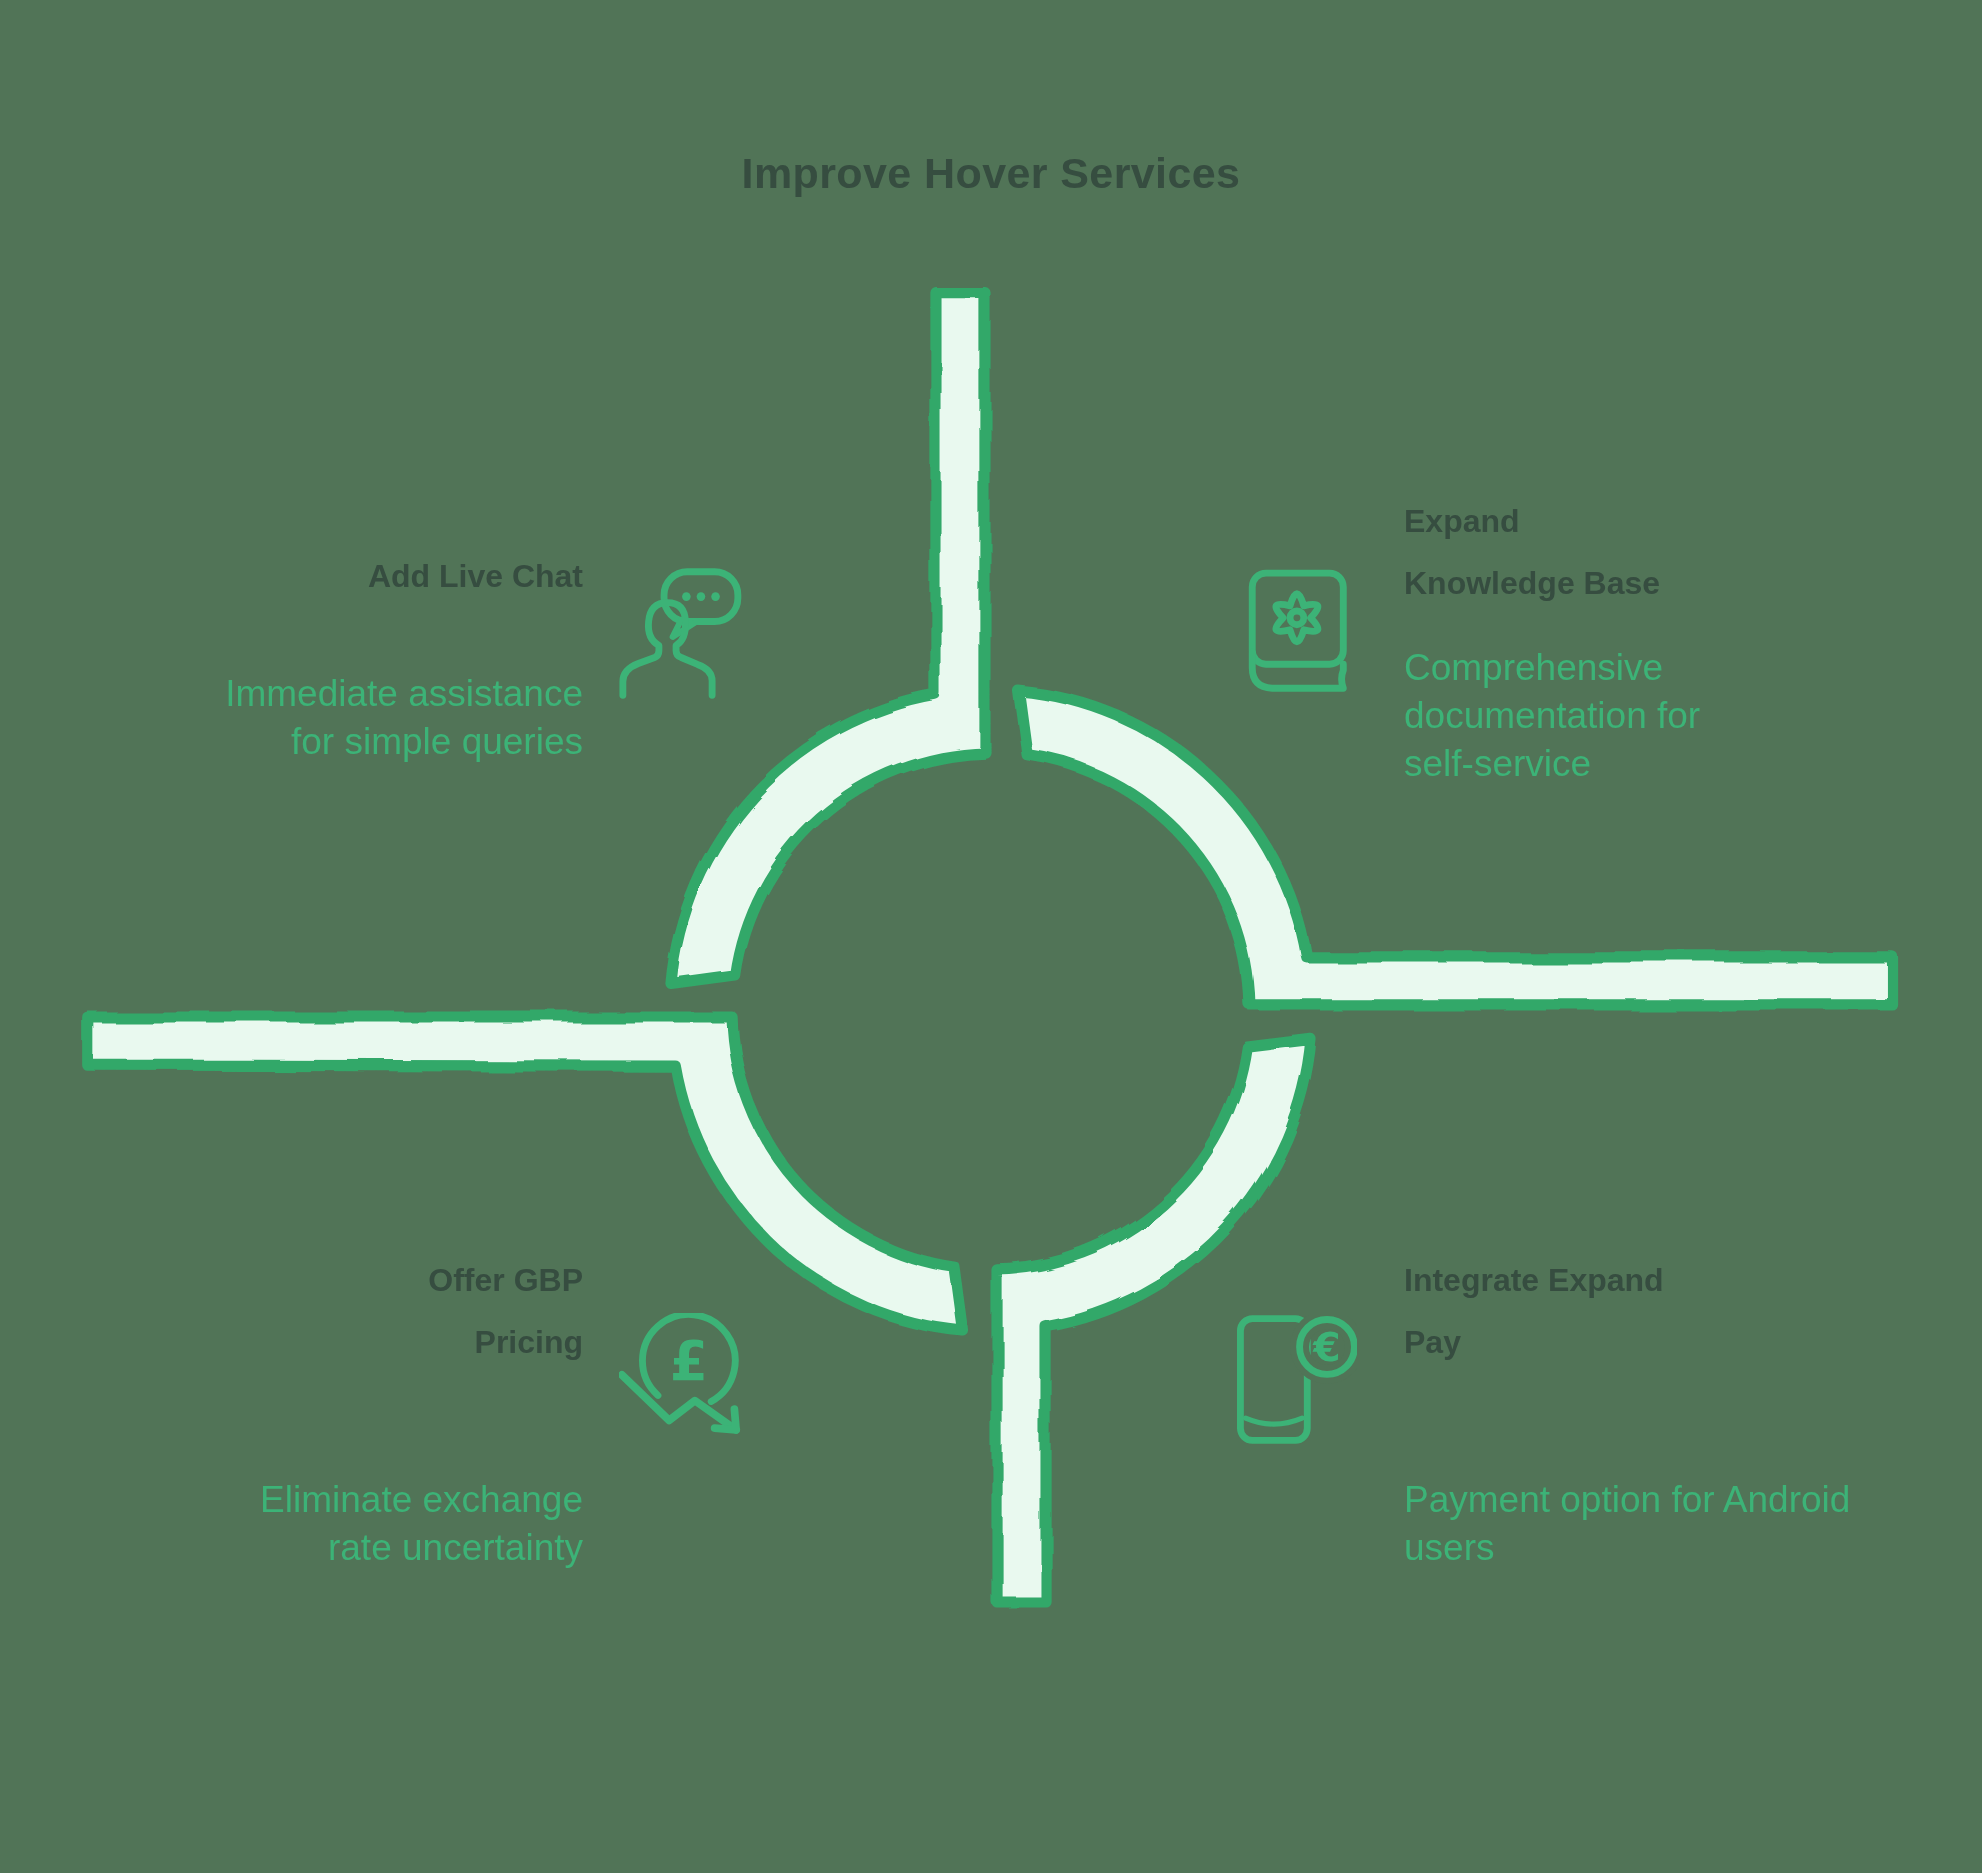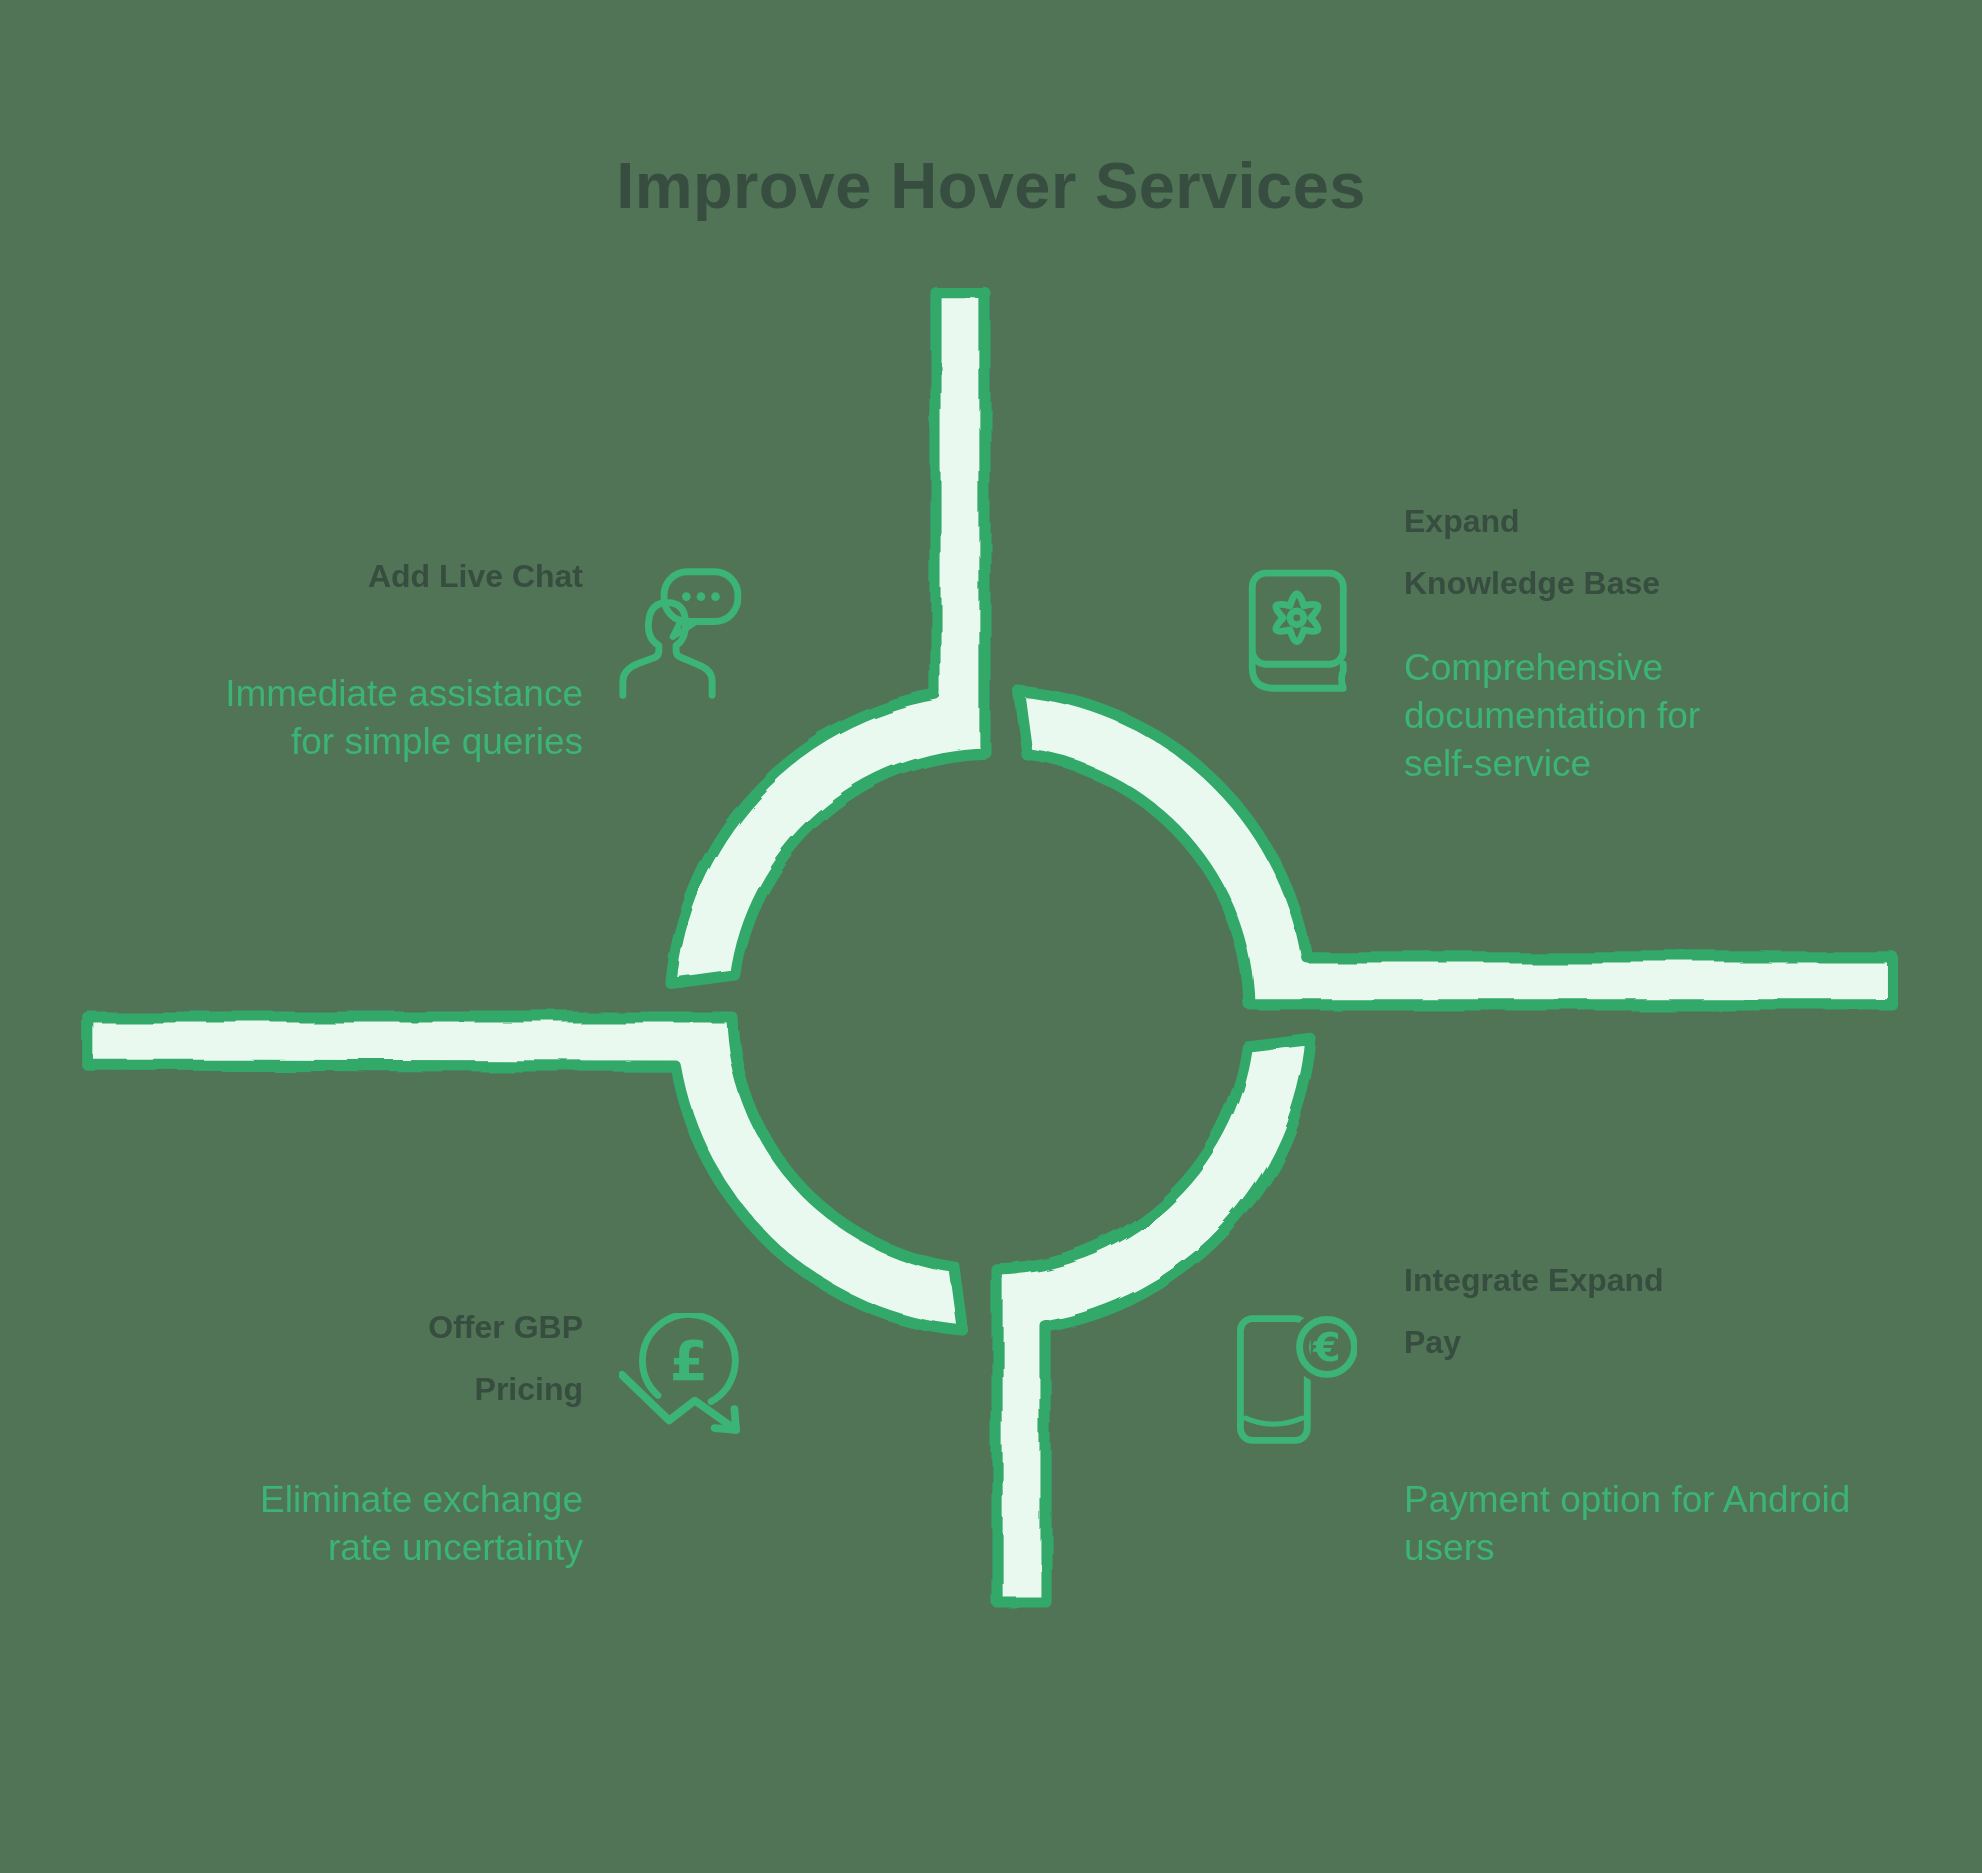--- a/index.html
+++ b/index.html
@@ -14,21 +14,21 @@
   body{
     background:var(--bg);
     font-family:"Liberation Sans", sans-serif;
     position:relative;
     overflow:hidden;
   }
   .canvas{position:absolute;inset:0;width:1982px;height:1874px;}
   .page-title{
     position:absolute;top:150px;left:0;right:0;
     text-align:center;
-    font-size:65px;font-weight:700;line-height:1.1;
+    font-size:43px;font-weight:700;line-height:1.1;
     color:var(--ink);
     letter-spacing:0.4px;
   }
   .pinwheel{position:absolute;left:0;top:0;width:1982px;height:1874px;}
   .arm{
     fill:var(--fill);
     stroke:var(--stroke);
     stroke-width:13;
     stroke-linejoin:round;
     stroke-linecap:round;
@@ -60,21 +60,21 @@
   .icon .cur{
     fill:var(--green);
     font-family:"DejaVu Sans","Liberation Sans",sans-serif;
     font-weight:700;
   }
   
   #tl-title{top:545px;right:1399px;width:482px;}
   #tl-desc {top:670px;right:1399px;width:482px;}
   #tr-title{top:490px;left:1404px;width:482px;}
   #tr-desc {top:644px;left:1404px;width:482px;}
-  #bl-title{top:1249px;right:1399px;width:482px;margin-top:47px;}
+  #bl-title{top:1249px;right:1399px;width:482px;}
   #bl-desc {top:1476px;right:1399px;width:482px;}
   #br-title{top:1249px;left:1404px;width:533px;}
   #br-desc {top:1476px;left:1404px;width:533px;}
 </style>
 </head>
 <body>
 
 <div class="canvas">
 
   <h1 class="page-title">Improve Hover Services</h1>

